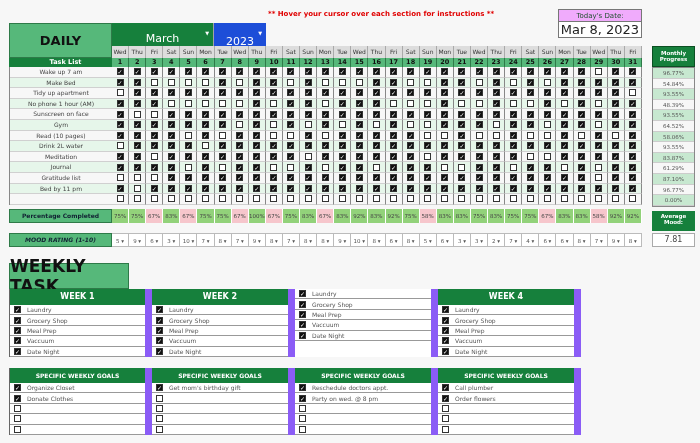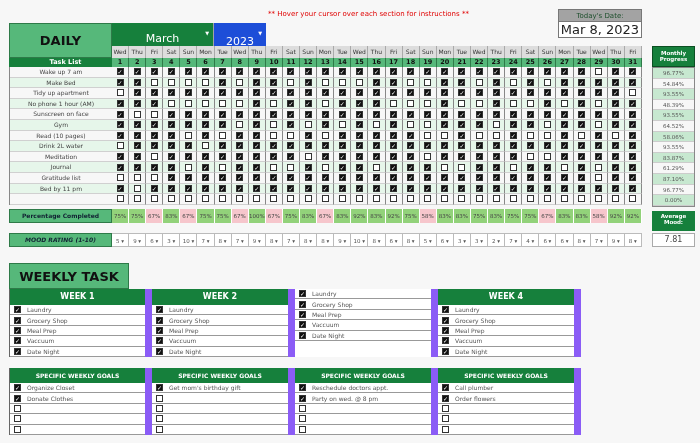--- a/index.html
+++ b/index.html
@@ -1,20 +1,20 @@
 <!DOCTYPE html>
 <html><head>
 <meta charset="utf-8">
 <style>
 *{box-sizing:border-box;margin:0;padding:0}
 body{width:700px;height:443px;background:#f7f7f7;font-family:"DejaVu Sans",sans-serif;position:relative;overflow:hidden;color:#333}
 .abs{position:absolute}
-.hint{left:268px;top:10px;font-size:7px;color:#e00000;font-weight:normal}
+.hint{left:268px;top:10px;font-size:7px;color:#e00000;font-weight:bold}
 .today-box{left:558px;top:9px;width:84px;border:1px solid #777;background:#fff}
-.today-label{background:#a3a3a3;color:#1d4f2c;font-size:7px;text-align:center;height:12px;line-height:12px;border-bottom:1px solid #777}
+.today-label{background:#f0abfc;color:#1d4f2c;font-size:7px;text-align:center;height:12px;line-height:12px;border-bottom:1px solid #777}
 .today-val{font-size:13px;text-align:center;height:15px;line-height:15px;color:#222}
 .daily-title{left:9px;top:23px;width:103px;height:35px;background:#56b87a;border:1px solid #2e7a48;font-weight:bold;font-size:13px;color:#111;display:flex;align-items:center;justify-content:center}
 .month-sel{left:112px;top:23px;width:102px;height:31px;background:#16803c;color:#fff;font-size:11px;display:flex;align-items:center;justify-content:center;position:absolute;border-right:1px solid #a3a3a3}
 .year-sel{left:214px;top:23px;width:52px;height:36px;background:#1d4ed8;color:#fff;font-size:11px;display:flex;align-items:center;justify-content:center;position:absolute}
 .caret{position:absolute;right:4px;top:7px;font-size:5px;color:#fff}
 .tasklist-hdr{left:9px;top:58px;width:113px;height:9px;background:#16803c;color:#fff;font-size:6.5px;font-weight:bold;text-align:center;line-height:9px}
 .grid{left:112px;top:46px}
 .dow-row,.num-row,.crow{display:flex}
 .dow{width:17.1px;height:12px;font-size:6px;text-align:center;line-height:12px;background:#ddd;border-right:1px solid #aaa;color:#333}
 .num{width:17.1px;height:9px;font-size:6.5px;font-weight:bold;text-align:center;line-height:9px;background:#56b87a;border-right:1px solid #2e7a48;color:#111}
@@ -31,21 +31,21 @@
 .pct-label{left:9px;top:209px;width:103px;height:14px;background:#56b87a;border:1px solid #2e7a48;font-size:6px;font-weight:bold;text-align:center;line-height:12px;color:#123}
 .pct-row{left:112px;top:209px;display:flex}
 .pct{width:17.1px;height:14px;font-size:5.5px;text-align:center;line-height:14px;border-right:1px solid #fff;color:#444}
 .pct.g{background:#92d27a}
 .pct.r{background:#f6c6cc}
 .mood-label{left:9px;top:233px;width:103px;height:14px;background:#56b87a;border:1px solid #2e7a48;font-size:6px;font-weight:bold;text-align:center;line-height:12px;color:#123;font-style:italic}
 .mood-row{left:112px;top:233px;display:flex}
 .mood{width:17.1px;height:14px;font-size:5.5px;text-align:center;line-height:14px;border:1px solid #bbb;border-left:none;background:#fff;color:#555}
 .avg-hdr{left:652px;top:211px;width:43px;height:20px;background:#16803c;color:#fff;font-size:5.5px;font-weight:bold;text-align:center;padding-top:2px}
 .avg-val{left:652px;top:233px;width:43px;height:14px;background:#fff;border:1px solid #aaa;font-size:8px;text-align:center;line-height:12px;color:#444}
-.weekly-title{left:9px;top:263px;width:120px;height:26px;background:#56b87a;border:1px solid #2e7a48;font-size:13px;font-weight:bold;display:flex;align-items:center;justify-content:center;color:#111}
+.weekly-title{left:9px;top:263px;width:120px;height:26px;background:#56b87a;border:1px solid #2e7a48;font-size:17px;font-weight:bold;display:flex;align-items:center;justify-content:center;color:#111}
 .wtable{left:9px;top:289px;display:flex}
 .wcol{width:143px;border-right:7px solid #8b5cf6;background:#fff}
 .wcol:first-child{border-left:1px solid #666}
 .whdr{height:16px;background:#16803c;color:#fff;font-size:8px;font-weight:bold;text-align:center;line-height:16px}
 .witem{height:10.4px;border-bottom:1px solid #999;display:flex;align-items:center;padding-left:4px;font-size:6px;color:#555;gap:6px}
 .gtable{left:9px;top:368px;display:flex}
 .ghdr{height:15px;background:#16803c;color:#fff;font-size:6px;font-weight:bold;text-align:center;line-height:15px}
 </style>
 </head>
 <body>

